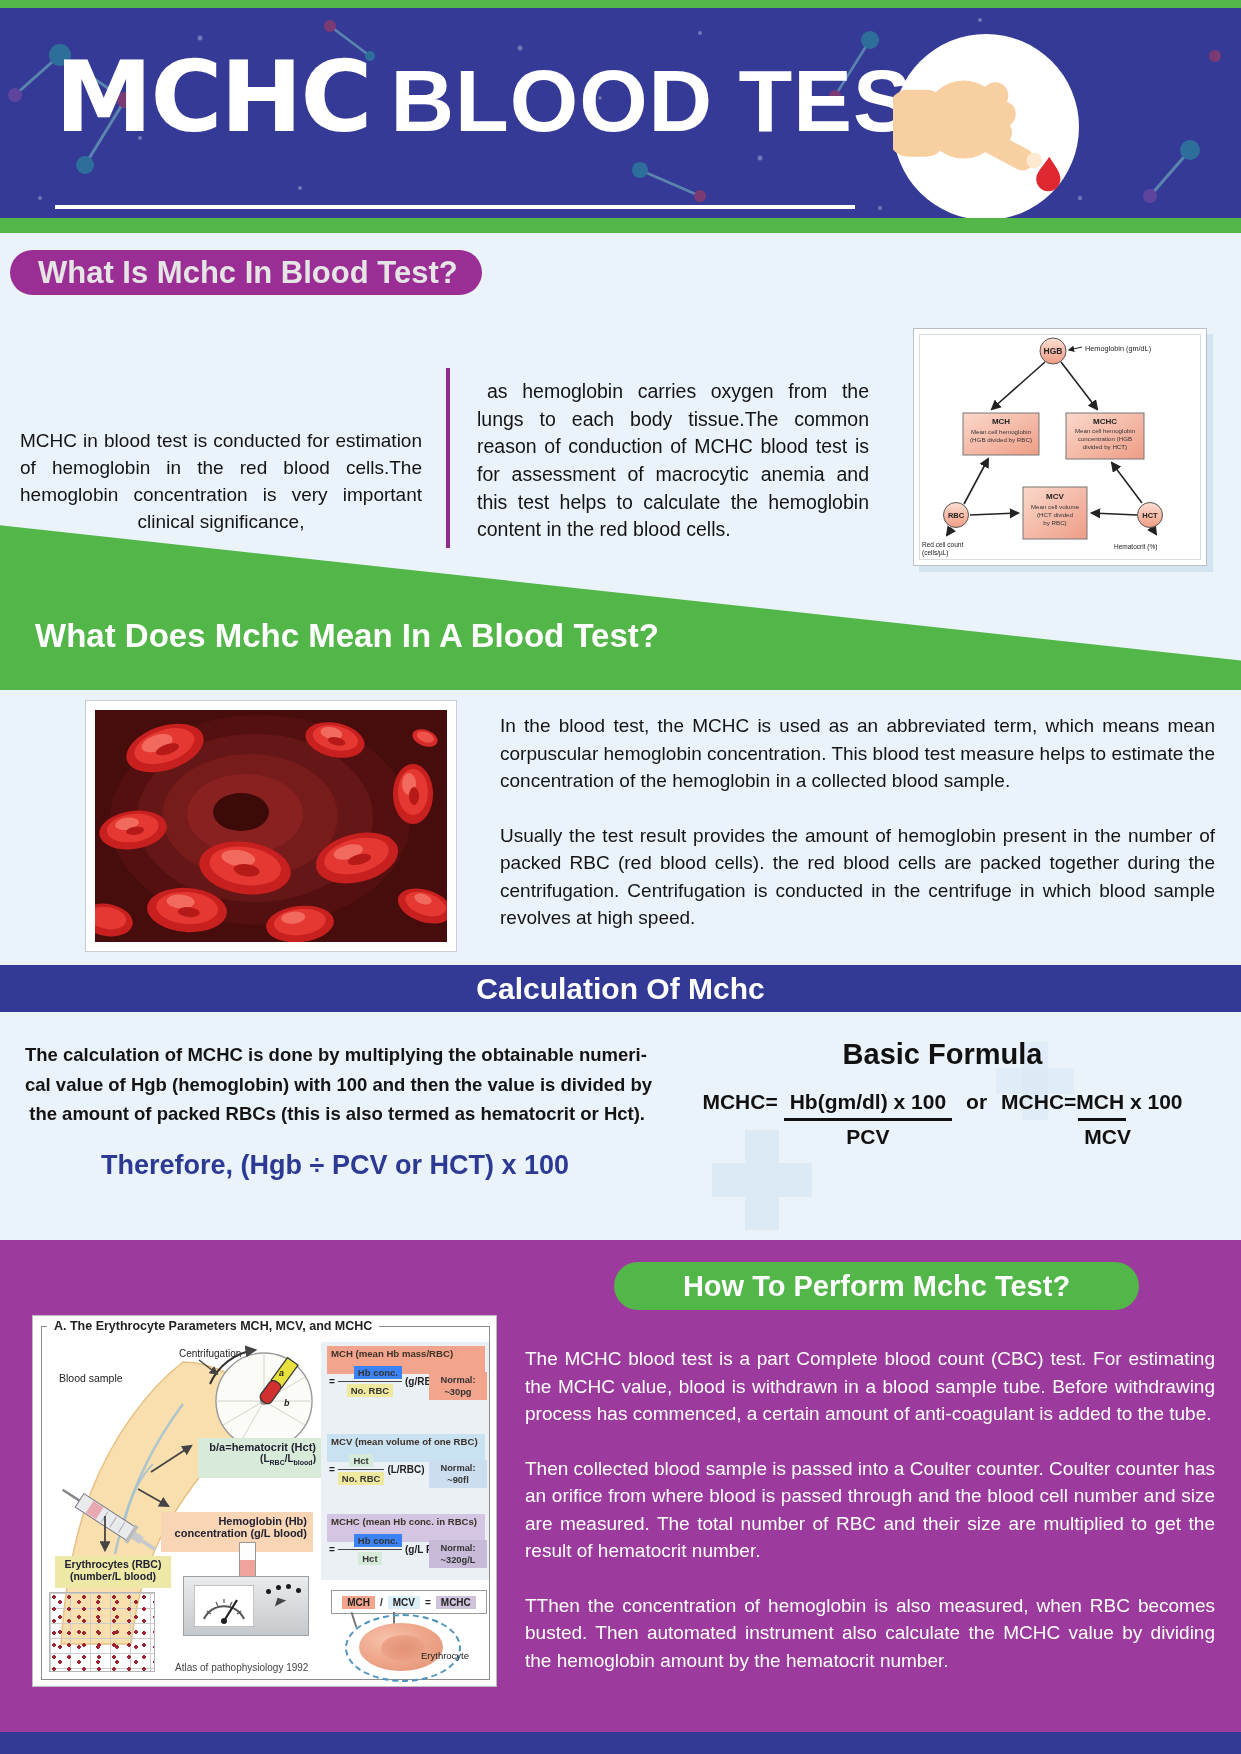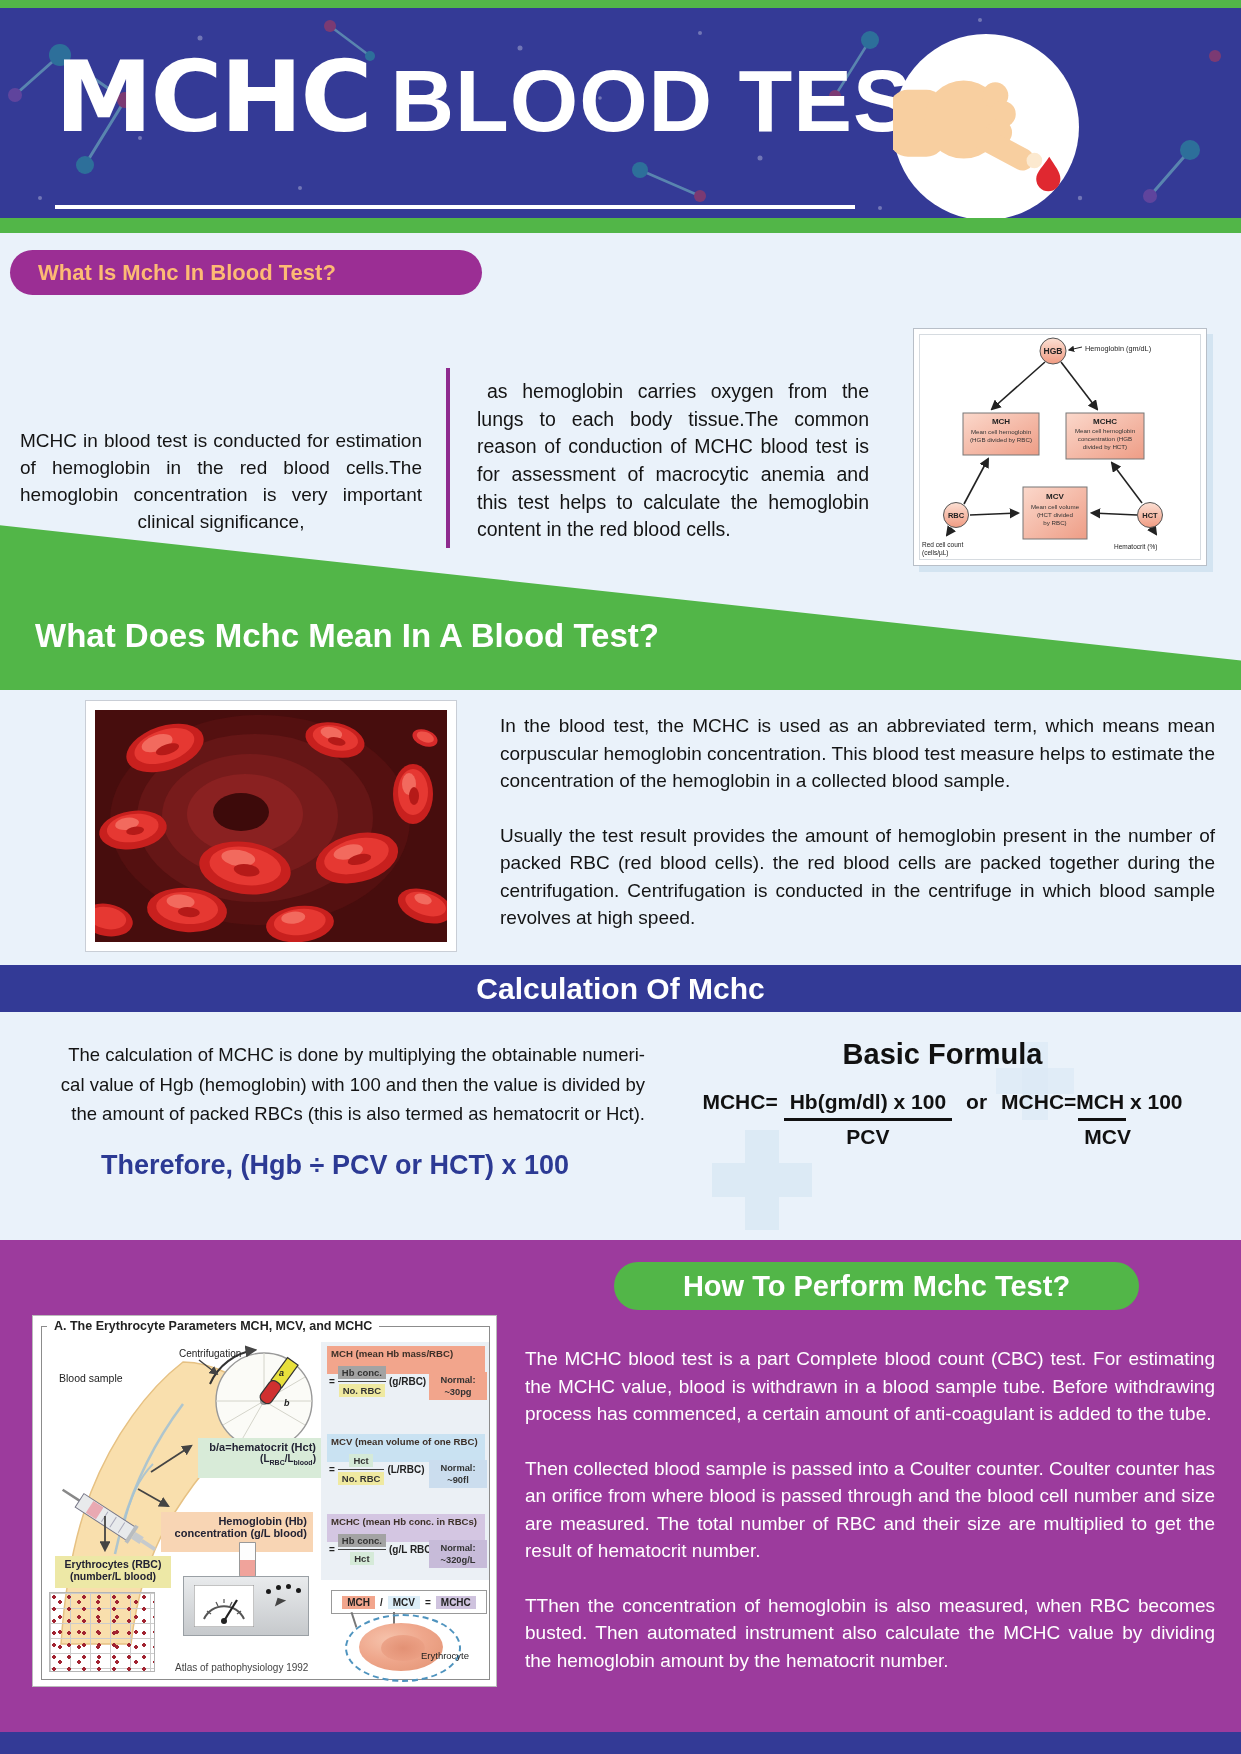--- a/index.html
+++ b/index.html
@@ -9,22 +9,22 @@
   
   .topbar{left:0;top:0;width:1241px;height:8px;background:#52B648;}
   .header{left:0;top:8px;width:1241px;height:210px;background:#343A96;overflow:hidden;}
   .title-row{left:55px;top:40px;display:flex;align-items:baseline;gap:20px;color:#fff;}
   .title-mchc{font-family:"DejaVu Sans",sans-serif;font-weight:800;font-size:98px;letter-spacing:-2px;line-height:1;}
   .title-rest{font-weight:800;font-size:88px;letter-spacing:1px;line-height:1;}
   .title-underline{left:55px;top:197px;width:800px;height:4px;background:#fff;}
   .badge-circle{left:893px;top:26px;width:186px;height:186px;background:#fff;border-radius:50%;}
   .greenstripe{left:0;top:218px;width:1241px;height:15px;background:#52B648;}
   
-  .pill1{left:10px;top:250px;width:472px;height:45px;background:#9B2E94;border-radius:23px;color:#fdba74;
-         font-size:22px;font-weight:bold;display:flex;align-items:center;padding-left:28px;box-sizing:border-box;}
+  .pill1{left:10px;top:250px;width:472px;height:45px;background:#9B2E94;border-radius:23px;color:#e5e5e5;
+         font-size:31px;font-weight:bold;display:flex;align-items:center;padding-left:28px;box-sizing:border-box;}
   .col-left{left:20px;top:428px;width:402px;font-size:19px;font-weight:500;color:#141414;line-height:1.42;
             text-align:justify;text-align-last:center;}
   .col-right{left:477px;top:378px;width:392px;font-size:19.5px;font-weight:500;color:#141414;line-height:1.42;
              text-align:justify;text-indent:10px;}
   .divider1{left:446px;top:368px;width:4px;height:180px;background:#8E2B8E;}
   .diagram-card{left:913px;top:328px;width:292px;height:236px;background:#fff;border:1px solid #B8BFC8;
                 box-shadow:6px 6px 0 rgba(185,210,230,.45);}
   .diagram-inner{left:5px;top:5px;width:280px;height:224px;border:1px solid #D6DBE0;}
   
   .band2{left:0;top:505px;width:1241px;height:185px;background:#52B648;
@@ -33,21 +33,21 @@
   
   .blood-card{left:85px;top:700px;width:372px;height:252px;background:#fff;border:1px solid #C9CED6;
               box-sizing:border-box;padding:9px;}
   .blood-text{left:500px;top:712px;width:715px;font-size:19px;font-weight:500;color:#141414;line-height:1.45;text-align:justify;}
   .blood-text .p2{margin-top:27px;}
   
   .banner3{left:0;top:965px;width:1241px;height:47px;background:#333A96;color:#fff;display:flex;align-items:center;
            justify-content:center;font-size:30px;font-weight:bold;}
   .plus{background:#DCEAF5;}
   .calc-left{left:25px;top:1040px;width:620px;color:#141414;}
-  .calcline{white-space:nowrap;text-align:right;font-size:18.5px;font-weight:400;line-height:1.6;margin-left:8px;}
+  .calcline{white-space:nowrap;text-align:right;font-size:18.5px;font-weight:700;line-height:1.6;}
   .therefore{left:25px;top:1150px;width:620px;text-align:center;color:#2C3A94;font-size:27px;font-weight:bold;}
   .bf-title{left:655px;top:1038px;width:575px;text-align:center;font-size:29px;font-weight:bold;color:#111;}
   .bf-row{left:650px;top:1090px;width:585px;display:flex;justify-content:center;align-items:flex-start;
           font-size:21px;font-weight:bold;color:#111;}
   .bfrac{display:inline-flex;flex-direction:column;align-items:center;margin-left:6px;}
   .bfrac .num{padding:0 6px 4px;border-bottom:3px solid #111;}
   .bfrac .den{padding-top:4px;}
   .bfrac2{display:inline-flex;flex-direction:column;align-items:flex-start;}
   .bfrac2 .bar{width:48px;height:3px;background:#111;margin:4px 0 0 2px;}
   .bfrac2 .den{padding:4px 0 0 8px;}
@@ -80,21 +80,21 @@
   .tube{left:206px;top:226px;width:15px;height:38px;border:1px solid #999;border-radius:0 0 7px 7px;background:linear-gradient(#fdfdfd 45%,#F0A39B 45%);}
   .mdot{width:5px;height:5px;background:#1a1a1a;border-radius:50%;}
   .mtri{width:0;height:0;border-top:9px solid #444;border-right:9px solid transparent;transform:rotate(18deg);}
   .apanel{left:288px;top:26px;width:168px;height:238px;background:#EBF0F5;}
   .ahdr{left:294px;width:158px;height:28px;font-size:9.6px;font-weight:bold;color:#3d3028;padding:2px 0 0 4px;box-sizing:border-box;}
   .h1{background:#F2A58C;} .h2{background:#C9E2F2;} .h3{background:#D4C6E2;}
   .aform{left:296px;display:flex;align-items:center;font-size:10px;font-weight:600;color:#222;}
   .afrac{display:inline-flex;flex-direction:column;align-items:center;margin:0 3px;}
   .afrac .bar{align-self:stretch;height:1.5px;background:#444;margin:1.5px 0;}
   .achip{padding:1px 4px;font-size:9.5px;font-weight:bold;color:#333;}
-  .chip-pink{background:#a3a3a3;} .chip-yellow{background:#EFE9A0;} .chip-green{background:#D5EAD8;}
+  .chip-pink{background:#3b82f6;margin-left:16px;} .chip-yellow{background:#EFE9A0;} .chip-green{background:#D5EAD8;}
   .anorm{left:396px;width:58px;font-size:9.3px;font-weight:600;text-align:center;padding:2px 0;line-height:1.3;color:#333;}
   .n1{background:#F2A58C;} .n2{background:#CBDDEE;} .n3{background:#C7BBD9;}
   .chipsbox{left:298px;top:274px;width:154px;height:22px;background:#fff;border:1px solid #999;display:flex;
             align-items:center;justify-content:center;gap:5px;font-size:10px;font-weight:bold;color:#222;}
   .chip{padding:1px 5px;} .chip-mch{background:#F2A58C;} .chip-mcv{background:#DCEEF8;} .chip-mchc{background:#CFC3DE;}
   .eoval{left:312px;top:298px;width:112px;height:64px;border:2px dashed #4E93BE;border-radius:50%;}
   .ecell{left:326px;top:307px;width:84px;height:48px;border-radius:50%;
          background:radial-gradient(ellipse at 35% 35%,#F6C3AC 0%,#EFA78C 45%,#E29272 100%);}
   .edimple{left:348px;top:319px;width:44px;height:26px;border-radius:50%;background:radial-gradient(#E08B6E,#EFA78C);opacity:.85;}
   .cline{background:#777;}

